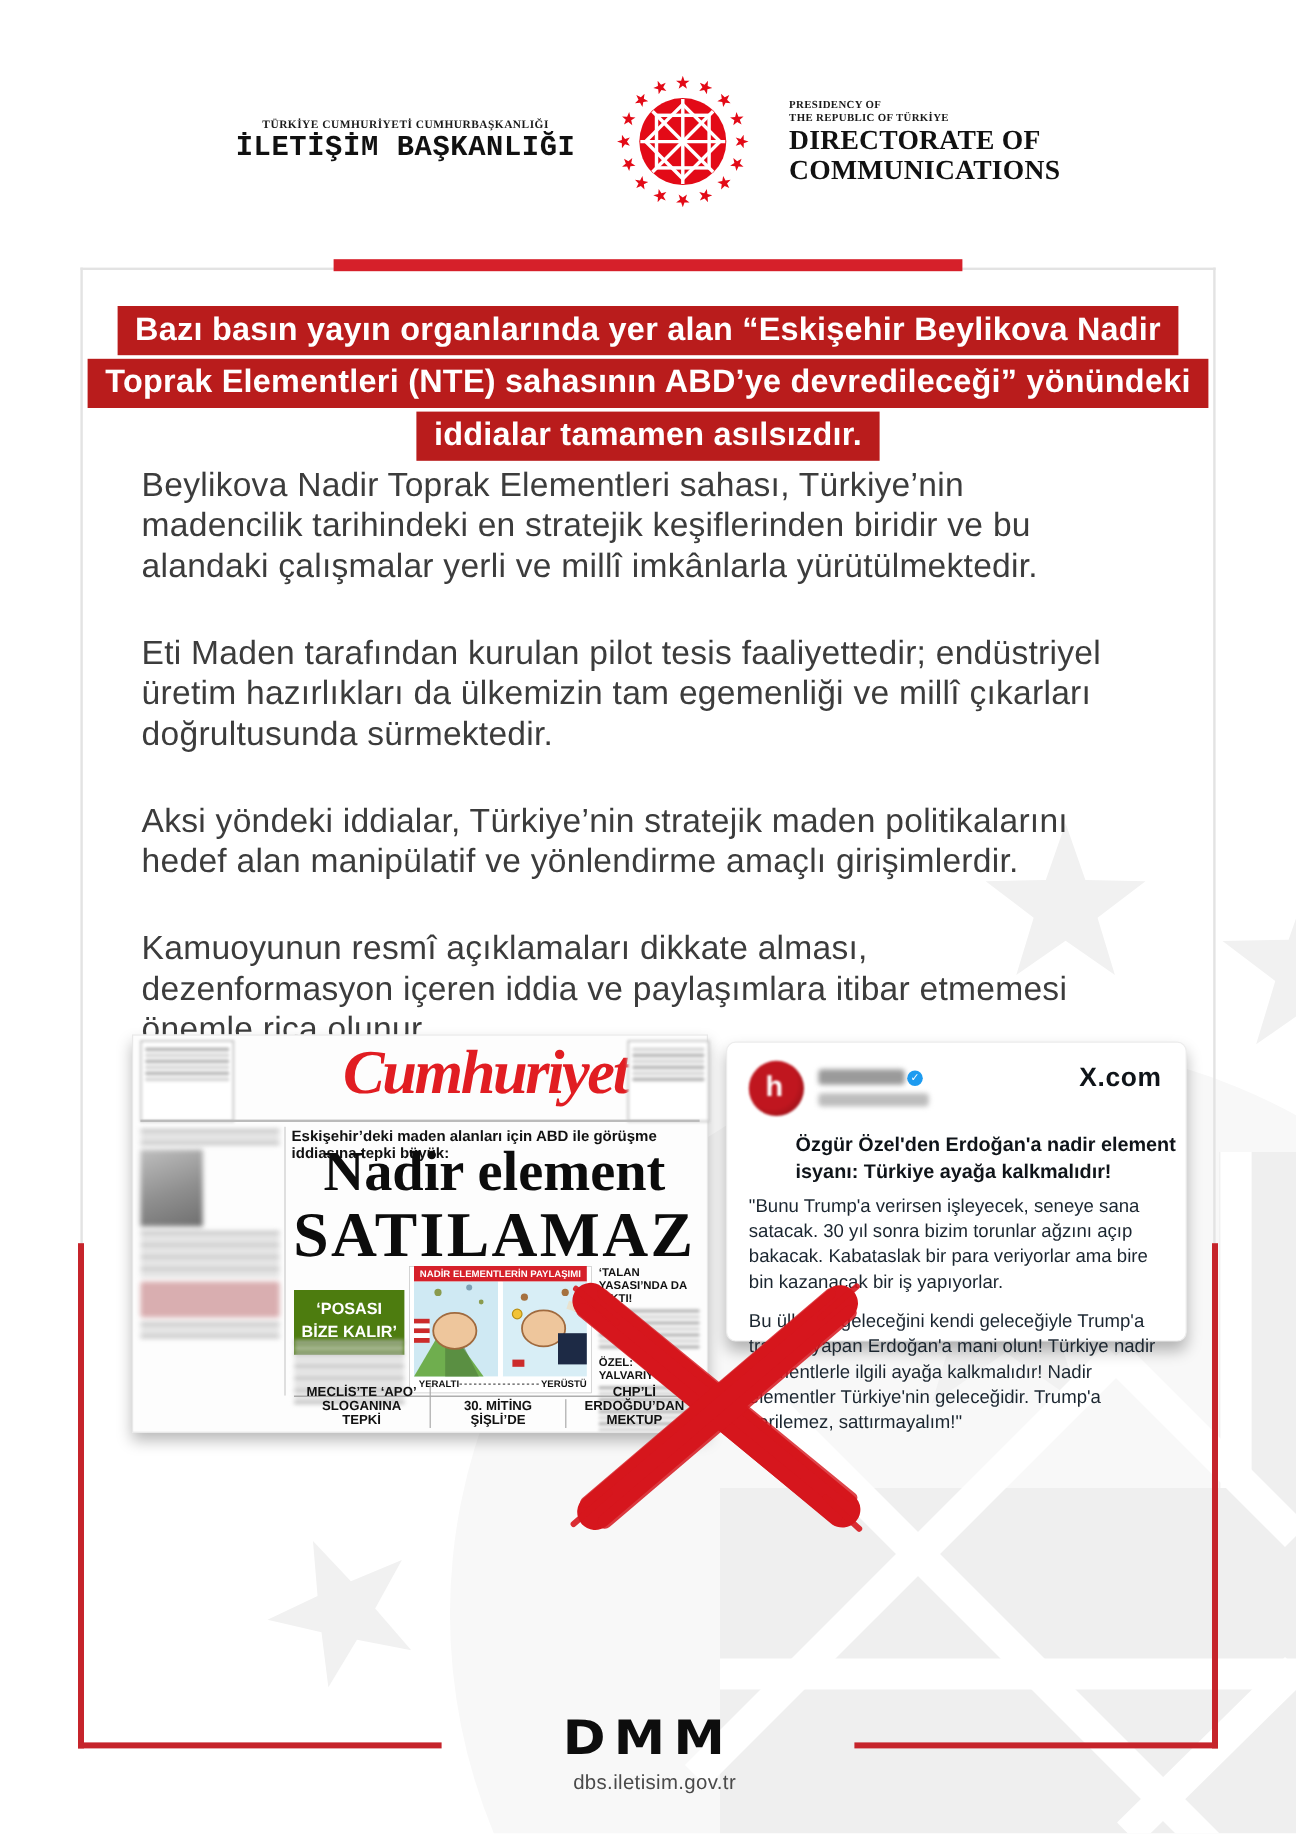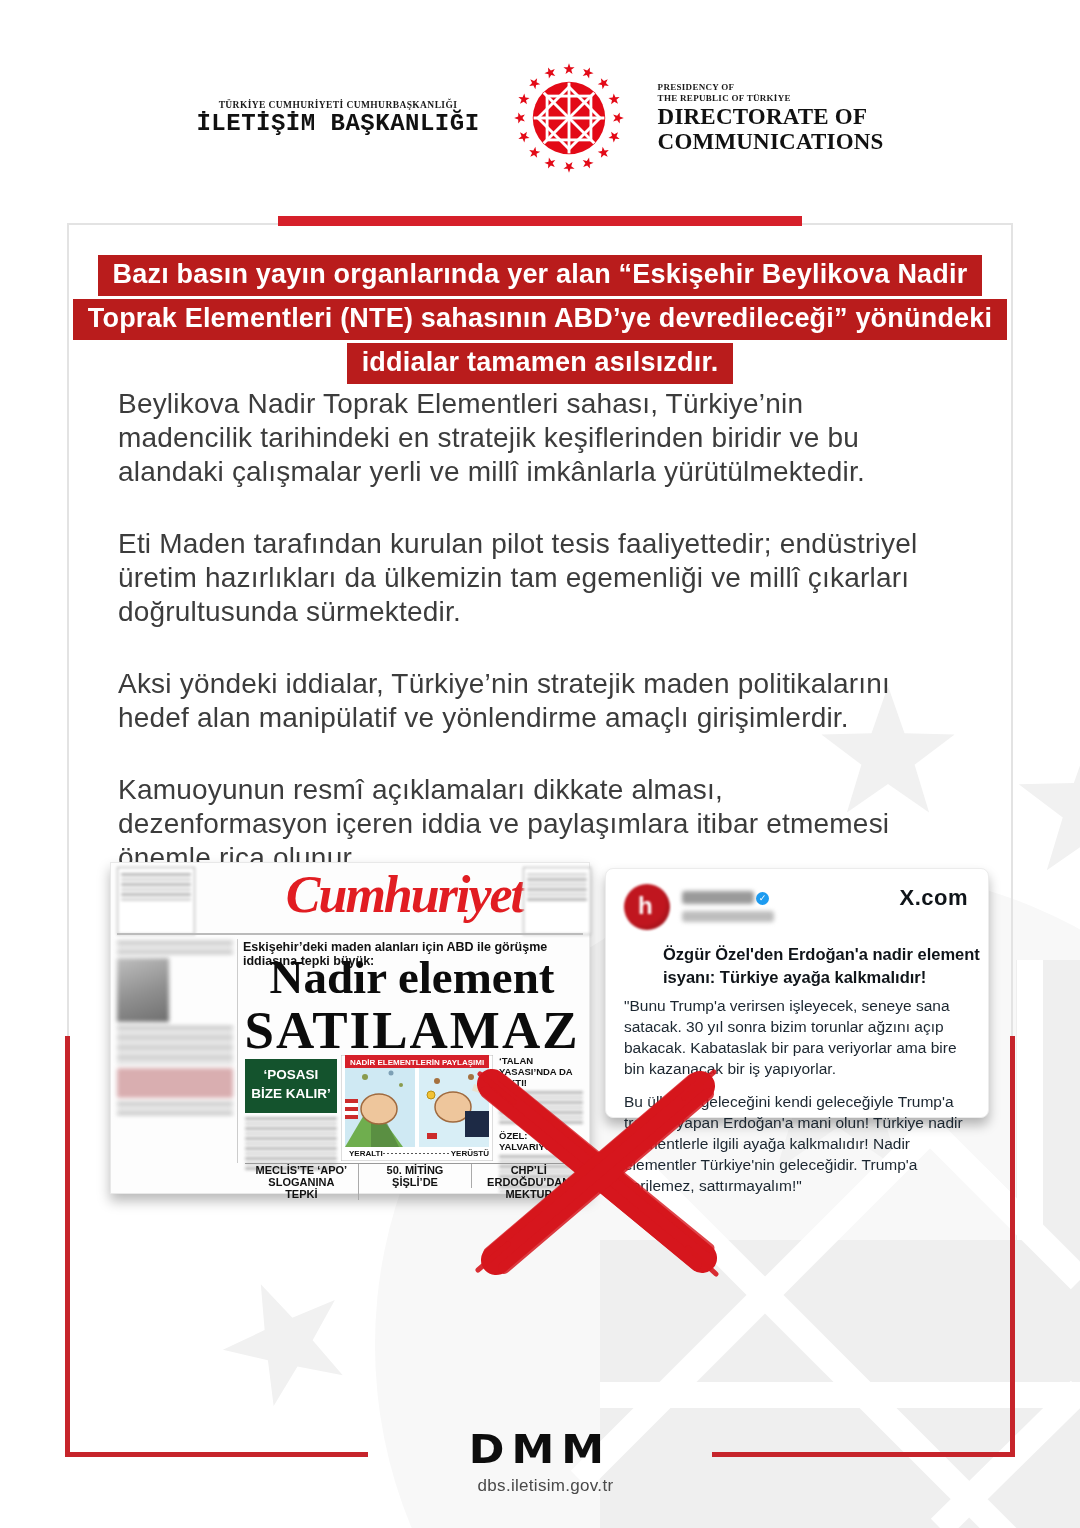--- a/index.html
+++ b/index.html
@@ -42,28 +42,28 @@
       font-family:"Liberation Serif",serif;font-style:italic;font-weight:bold;color:#e11d22;
       font-size:52px;text-align:right;letter-spacing:-2px;filter:blur(.6px);}
   #np-rule{position:absolute;left:6px;top:70px;width:466px;height:2px;background:#bbb;}
   #np-kicker{position:absolute;left:132px;top:77px;width:342px;font-size:12.5px;font-weight:bold;color:#111;}
   #np-h1{position:absolute;left:128px;top:90px;width:346px;text-align:center;
       font-family:"Liberation Serif",serif;font-weight:bold;font-size:47px;color:#0c0c0c;line-height:48px;}
   #np-h2{position:absolute;left:128px;top:137px;width:346px;text-align:center;
       font-family:"Liberation Serif",serif;font-weight:bold;font-size:53px;color:#0c0c0c;letter-spacing:2px;}
   #np-leftcol{position:absolute;left:6px;top:76px;width:116px;height:224px;filter:blur(2px);}
   #np-vline{position:absolute;left:126px;top:76px;width:1px;height:224px;background:#ccc;}
-  #np-redbox{position:absolute;left:134px;top:196px;width:92px;height:48px;background:#14532d;
+  #np-redbox{position:absolute;left:134px;top:212px;width:92px;height:48px;background:#4d7c0f;
       color:#fff;font-weight:bold;font-size:13.5px;text-align:center;line-height:19px;padding-top:6px;}
   #np-redbox-sub{position:absolute;left:134px;top:252px;width:92px;filter:blur(1.6px);}
   #np-col-right{position:absolute;left:388px;top:192px;width:84px;}
   .np-colhead{font-size:9.5px;font-weight:bold;color:#111;line-height:11px;margin-bottom:3px;}
   .np-blur{filter:blur(1.4px);}
   #np-footer{position:absolute;left:134px;top:300px;width:340px;height:26px;border-top:1px solid #999;
-      display:flex;align-items:flex-start;}
+      display:flex;align-items:flex-end;}
   .np-foot-item{font-size:11px;font-weight:bold;color:#111;text-align:center;line-height:12px;
       padding:0 7px;border-right:1px solid #aaa;flex:1;}
   .np-foot-item:last-child{border-right:none;}
   
   #tweet{position:absolute;left:605px;top:868px;width:382px;height:248px;background:#fff;
       border-radius:8px;z-index:3;box-shadow:0 7px 12px rgba(0,0,0,.28);border:1px solid #ececec;}
   #tw-avatar{position:absolute;left:18px;top:15px;width:46px;height:46px;border-radius:50%;
       background:radial-gradient(circle at 42% 42%,#c0161f 0 55%,#7e0e14 100%);filter:blur(1px);}
   #tw-avatar span{position:absolute;left:14px;top:8px;color:#fff;font-weight:bold;font-size:24px;}
   .tw-nameblur{position:absolute;border-radius:3px;filter:blur(2px);background:#9a9a9a;}
@@ -295,21 +295,21 @@
           <div class="bar light"></div>
         <div class="bar"></div>
           <div class="bar light"></div>
           <div class="bar"></div>
           <div class="bar light"></div>
       </div>
     </div>
 
     <div id="np-footer">
       <div class="np-foot-item">MECLİS’TE ‘APO’ SLOGANINA TEPKİ</div>
-      <div class="np-foot-item">50. MİTİNG ŞİŞLİ’DE</div>
+      <div class="np-foot-item">30. MİTİNG ŞİŞLİ’DE</div>
       <div class="np-foot-item">CHP’Lİ ERDOĞDU’DAN MEKTUP</div>
     </div>
   </div>
 
   <div id="tweet">
     <div id="tw-avatar">
       <span>h</span>
     </div>
     <div class="tw-nameblur" style="left:76px;top:22px;width:72px;height:13px;"></div>
     <div id="tw-check">✓</div>

